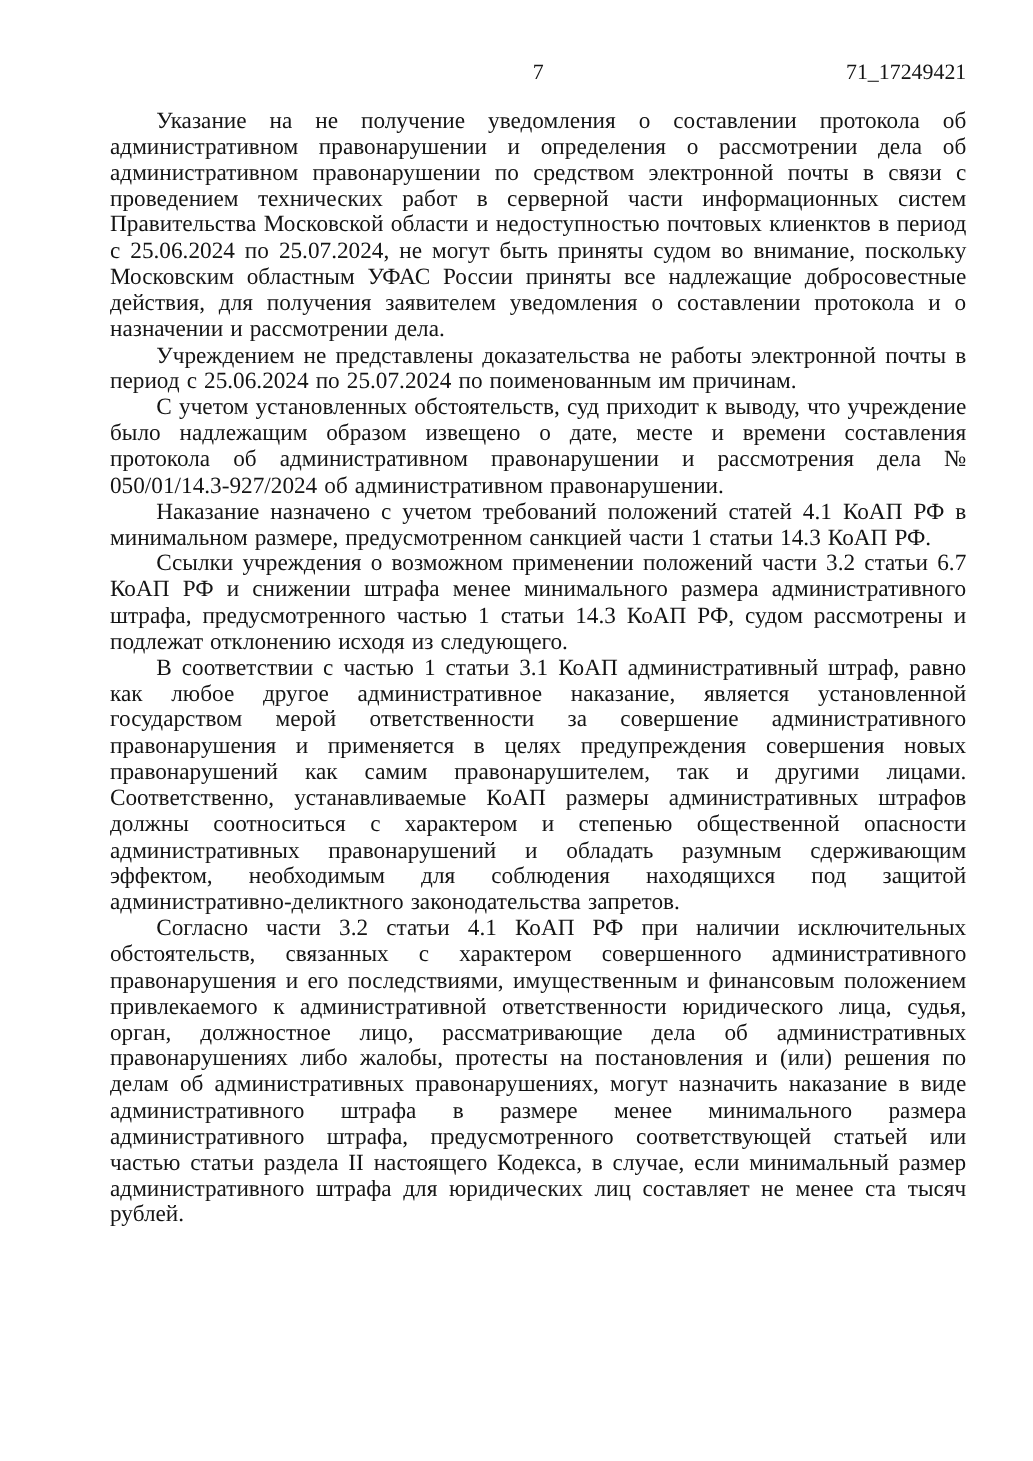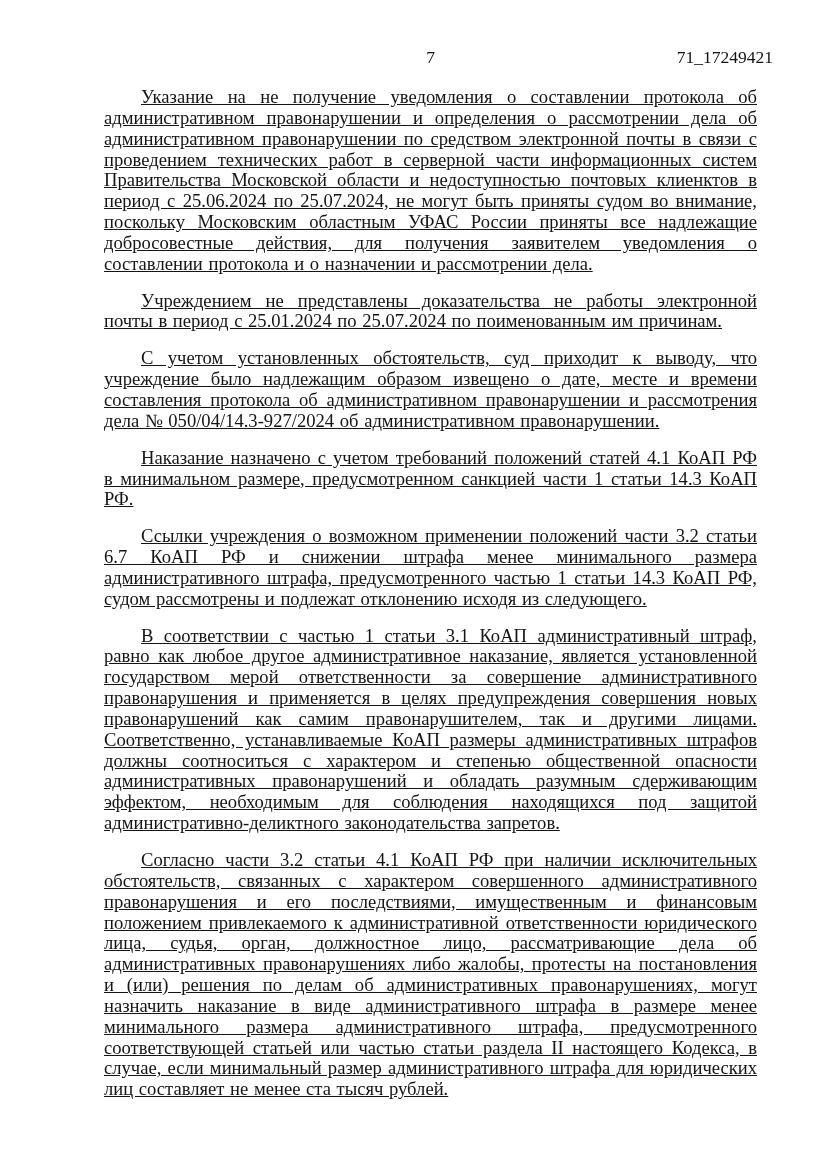--- a/index.html
+++ b/index.html
@@ -34,45 +34,44 @@
     width: 100%;
     text-align: center;
   }
   .doc-id {
     position: absolute;
     right: 0;
     top: 0;
     white-space: nowrap;
   }
   .body-text p {
-    margin: 16px;
+    margin: 0;
     font-size: 18.6px;
     line-height: 20.85px;
     text-align: justify;
     text-align-last: left;
     text-indent: 37px;
     word-spacing: 1px;
-    text-decoration: underline;
   }
 </style>
 </head>
 <body>
 
 <div class="page">
   <div class="content">
 
     <div class="header-row">
       <span class="page-number">7</span>
       <span class="doc-id">71_17249421</span>
     </div>
 
     <div class="body-text">
       <p>Указание на не получение уведомления о составлении протокола об административном правонарушении и определения о рассмотрении дела об административном правонарушении по средством электронной почты в связи с проведением технических работ в серверной части информационных систем Правительства Московской области и недоступностью почтовых клиенктов в период с 25.06.2024 по 25.07.2024, не могут быть приняты судом во внимание, поскольку Московским областным УФАС России приняты все надлежащие добросовестные действия, для получения заявителем уведомления о составлении протокола и о назначении и рассмотрении дела.</p>
-      <p>Учреждением не представлены доказательства не работы электронной почты в период с 25.01.2024 по 25.07.2024 по поименованным им причинам.</p>
-      <p>С учетом установленных обстоятельств, суд приходит к выводу, что учреждение было надлежащим образом извещено о дате, месте и времени составления протокола об административном правонарушении и рассмотрения дела № 050/04/14.3-927/2024 об административном правонарушении.</p>
+      <p>Учреждением не представлены доказательства не работы электронной почты в период с 25.06.2024 по 25.07.2024 по поименованным им причинам.</p>
+      <p>С учетом установленных обстоятельств, суд приходит к выводу, что учреждение было надлежащим образом извещено о дате, месте и времени составления протокола об административном правонарушении и рассмотрения дела № 050/01/14.3-927/2024 об административном правонарушении.</p>
       <p>Наказание назначено с учетом требований положений статей 4.1 КоАП РФ в минимальном размере, предусмотренном санкцией части 1 статьи 14.3 КоАП РФ.</p>
       <p>Ссылки учреждения о возможном применении положений части 3.2 статьи 6.7 КоАП РФ и снижении штрафа менее минимального размера административного штрафа, предусмотренного частью 1 статьи 14.3 КоАП РФ, судом рассмотрены и подлежат отклонению исходя из следующего.</p>
       <p>В соответствии с частью 1 статьи 3.1 КоАП административный штраф, равно как любое другое административное наказание, является установленной государством мерой ответственности за совершение административного правонарушения и применяется в целях предупреждения совершения новых правонарушений как самим правонарушителем, так и другими лицами. Соответственно, устанавливаемые КоАП размеры административных штрафов должны соотноситься с характером и степенью общественной опасности административных правонарушений и обладать разумным сдерживающим эффектом, необходимым для соблюдения находящихся под защитой административно-деликтного законодательства запретов.</p>
       <p>Согласно части 3.2 статьи 4.1 КоАП РФ при наличии исключительных обстоятельств, связанных с характером совершенного административного правонарушения и его последствиями, имущественным и финансовым положением привлекаемого к административной ответственности юридического лица, судья, орган, должностное лицо, рассматривающие дела об административных правонарушениях либо жалобы, протесты на постановления и (или) решения по делам об административных правонарушениях, могут назначить наказание в виде административного штрафа в размере менее минимального размера административного штрафа, предусмотренного соответствующей статьей или частью статьи раздела II настоящего Кодекса, в случае, если минимальный размер административного штрафа для юридических лиц составляет не менее ста тысяч рублей.</p>
     </div>
 
   </div>
 </div>
 
 </body></html>

